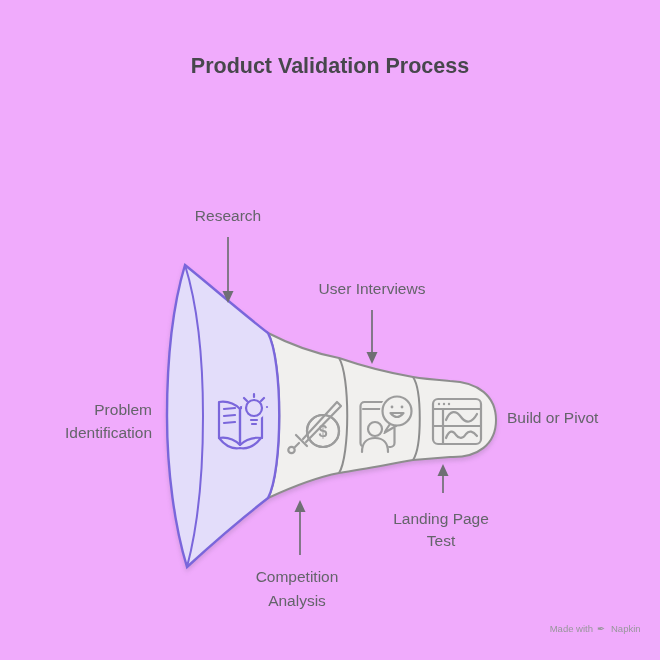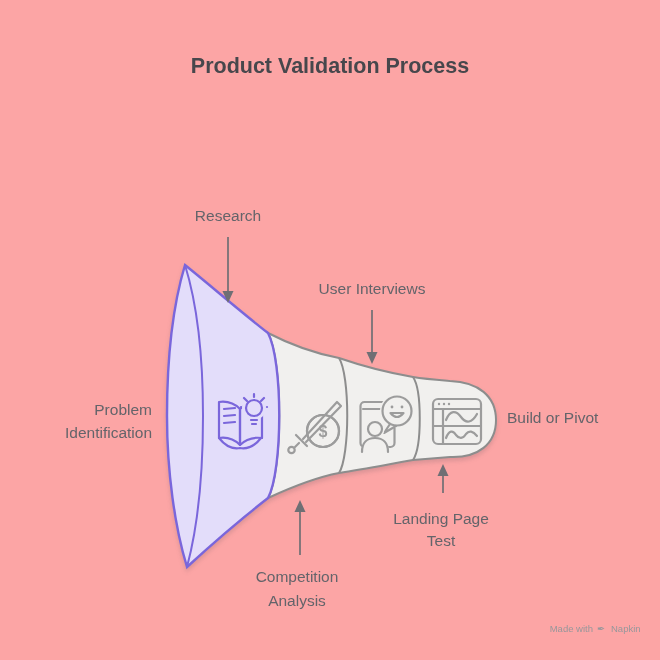--- a/index.html
+++ b/index.html
@@ -1,17 +1,17 @@
 <!DOCTYPE html>
 <html><head>
 <meta charset="utf-8">
 <style>
   html,body{margin:0;padding:0;background:#ffffff;}
   .canvas{
-    position:relative;width:660px;height:660px;background:#fca5a5;overflow:hidden;
+    position:relative;width:660px;height:660px;background:#f0abfc;overflow:hidden;
     font-family:"Liberation Sans",sans-serif;
   }
   svg{display:block;}
   svg text{font-family:"Liberation Sans",sans-serif;}
   .title-text{font-size:21.5px;font-weight:bold;fill:#47474c;}
   .label-text{font-size:15.5px;fill:#64646a;}
   .watermark-text{font-size:9.5px;fill:#97979b;}
   .funnel-group{filter:drop-shadow(0 3px 2px rgba(70,70,85,0.18));}
   .arrow-line{stroke:#6f6f74;stroke-width:1.7;fill:none;}
   .arrow-head{fill:#6f6f74;stroke:none;}

